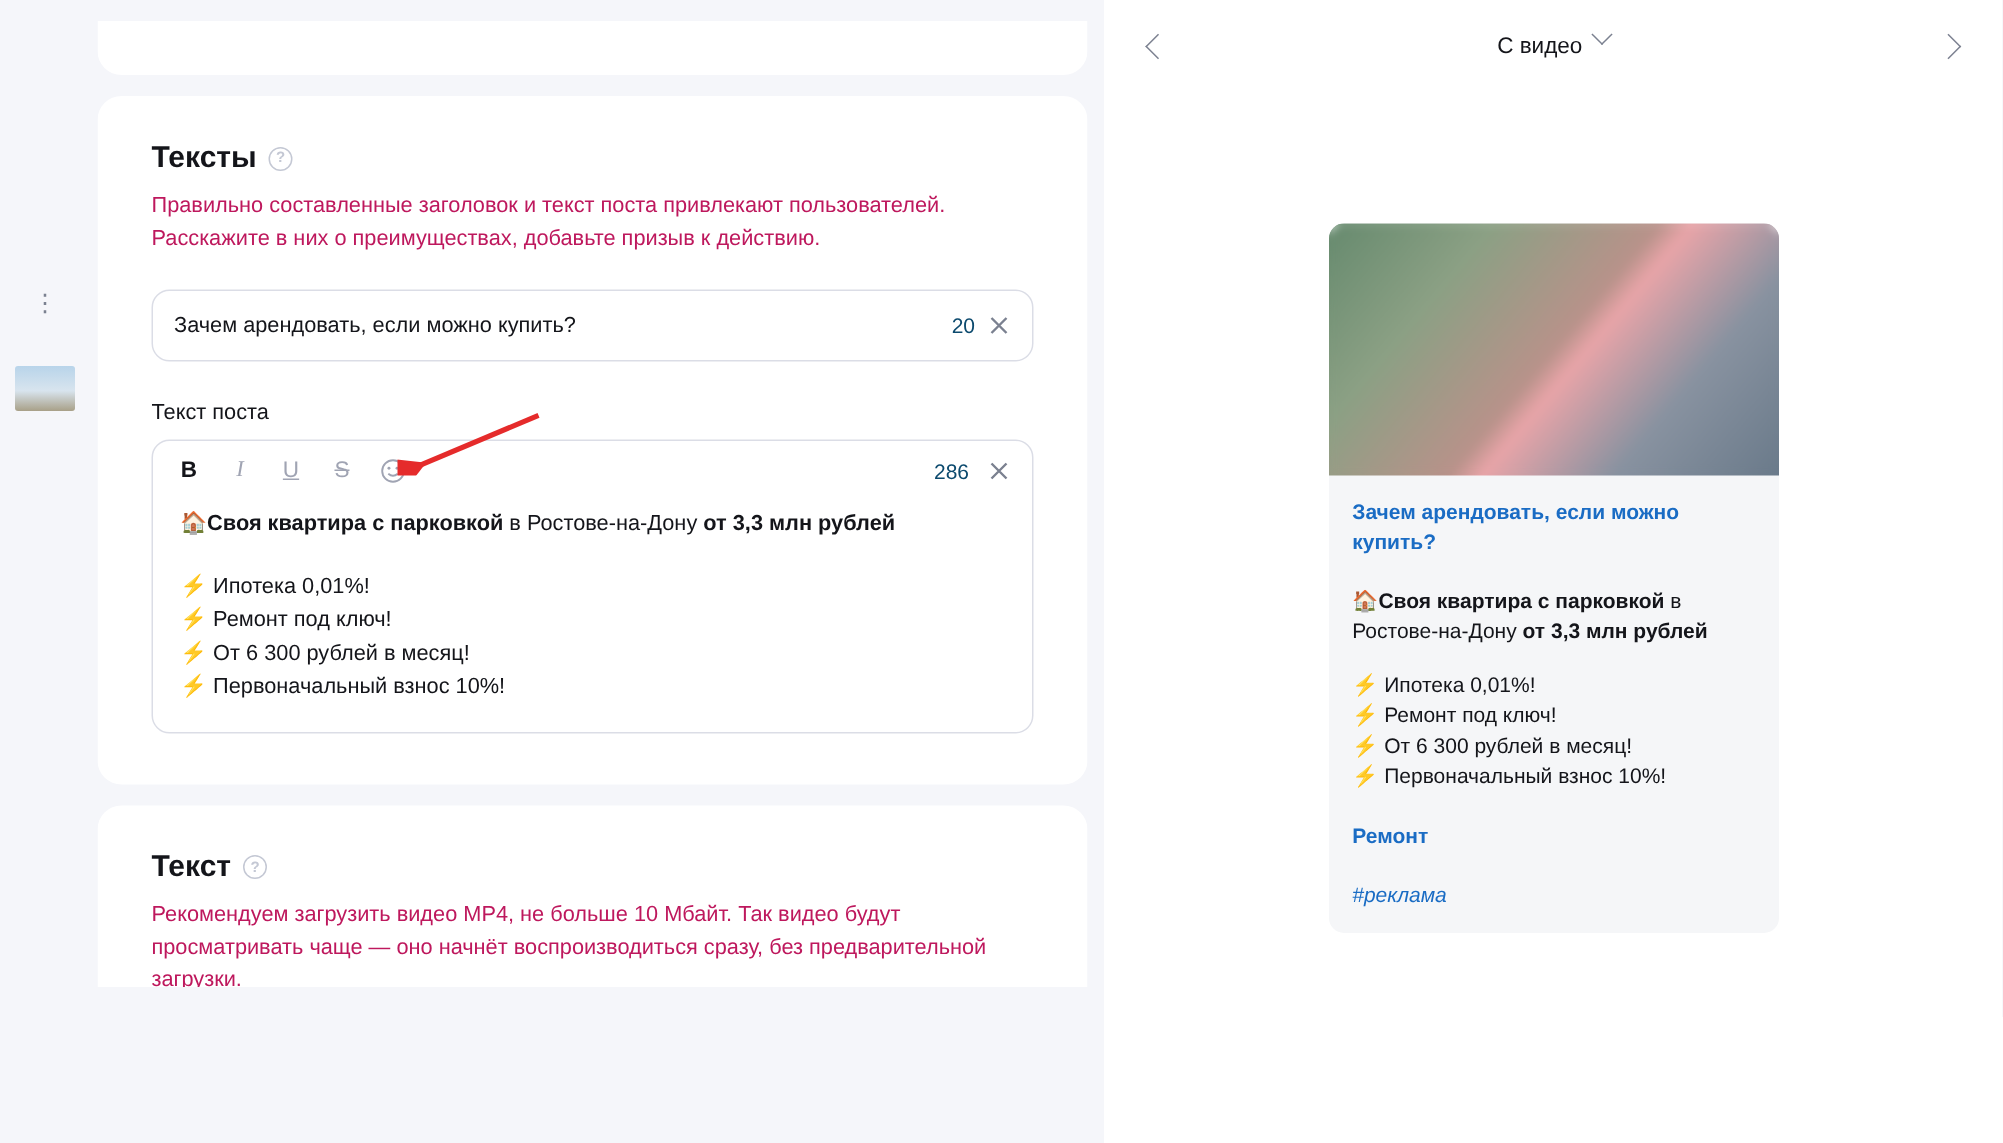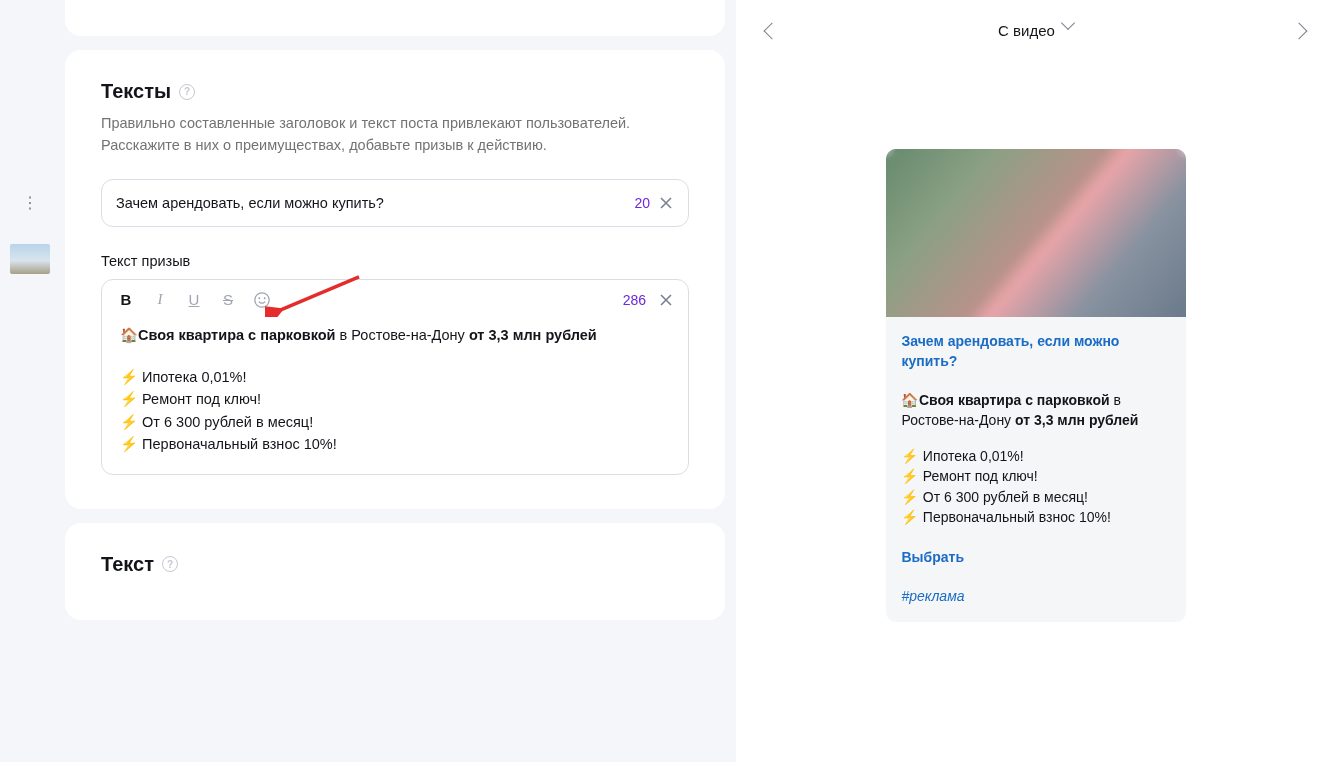--- a/index.html
+++ b/index.html
@@ -2,34 +2,34 @@
 <html><head>
 <meta charset="utf-8">
 <style>
 * { box-sizing: border-box; margin: 0; padding: 0; }
 body { font-family: -apple-system, BlinkMacSystemFont, "Segoe UI", Arial, sans-serif; background: #f5f6fa; width: 1335px; height: 762px; overflow: hidden; position: relative; }
 
 .left-rail { position: absolute; left: 0; top: 0; width: 60px; height: 762px; background: #f5f6fa; display: flex; flex-direction: column; align-items: center; padding-top: 190px; }
 .more-btn { width: 24px; height: 24px; display: flex; align-items: center; justify-content: center; color: #7b8190; cursor: pointer; margin-bottom: 30px; }
 .thumb { width: 40px; height: 30px; background: linear-gradient(180deg, #b8d4ea 0%, #d8e4ee 55%, #a8a088 100%); border-radius: 2px; }
 
-.main-col { position: absolute; left: 65px; top: 0; width: 660px; height: 644px; overflow: hidden; }
+.main-col { position: absolute; left: 65px; top: 14px; width: 660px; height: 644px; overflow: hidden; }
 
 .card { background: #fff; border-radius: 16px; margin-bottom: 14px; padding: 30px 36px 34px 36px; }
 .card-top-spacer { height: 36px; background: #fff; border-radius: 0 0 16px 16px; margin-bottom: 14px; }
 
 .section-title { font-size: 20px; font-weight: 600; color: #14151a; margin-bottom: 10px; display: flex; align-items: center; gap: 8px; }
 .help-icon { width: 16px; height: 16px; border: 1.3px solid #c4c8d4; border-radius: 50%; display: inline-flex; align-items: center; justify-content: center; font-size: 10px; color: #c4c8d4; }
-.section-desc { font-size: 14.5px; color: #737373; line-height: 1.5; margin-bottom: 22px; }
+.section-desc { font-size: 14.5px; color: #be185d; line-height: 1.5; margin-bottom: 22px; }
 
 .field-label { font-size: 14.5px; color: #14151a; margin-bottom: 10px; }
 
 .input-wrap { border: 1px solid #dbdde6; border-radius: 12px; display: flex; align-items: center; padding: 0 14px; height: 48px; margin-bottom: 26px; }
 .input-wrap input { border: none; outline: none; flex: 1; font-size: 14.5px; color: #14151a; font-family: inherit; }
-.char-count { color: #6d28d9; font-size: 14px; margin-right: 8px; }
+.char-count { color: #0c4a6e; font-size: 14px; margin-right: 8px; }
 .clear-x { width: 16px; height: 16px; color: #7b8190; cursor: pointer; }
 
 .editor-wrap { border: 1px solid #dbdde6; border-radius: 12px; }
 .editor-toolbar { display: flex; align-items: center; padding: 10px 14px 0 14px; }
 .tb-group { display: flex; gap: 14px; align-items: center; }
 .tb-btn { width: 20px; height: 20px; display: flex; align-items: center; justify-content: center; color: #a0a4b3; cursor: pointer; font-size: 15px; }
 .tb-btn.bold { font-weight: 700; color: #14151a; }
 .tb-btn.italic { font-style: italic; font-family: Georgia, serif; }
 .tb-btn.underline { text-decoration: underline; }
 .tb-btn.strike { text-decoration: line-through; }
@@ -80,21 +80,21 @@
     <div class="section-desc">Правильно составленные заголовок и текст поста привлекают пользователей. Расскажите в них о преимуществах, добавьте призыв к действию.</div>
 
     <div class="input-wrap">
       <input type="text" value="Зачем арендовать, если можно купить?" style="">
       <span class="char-count">20</span>
       <svg class="clear-x" viewBox="0 0 16 16">
           <path d="M3 3 L13 13 M13 3 L3 13" stroke="currentColor" stroke-width="1.6" fill="none"></path>
         </svg>
     </div>
 
-    <div class="field-label">Текст призыв</div>
+    <div class="field-label">Текст поста</div>
     <div class="editor-wrap">
       <div class="editor-toolbar">
         <div class="tb-group">
           <span class="tb-btn bold">B</span>
           <span class="tb-btn italic">I</span>
           <span class="tb-btn underline">U</span>
           <span class="tb-btn strike">S</span>
           <span class="tb-btn">
             <svg viewBox="0 0 20 20" width="18" height="18">
                 <circle cx="10" cy="10" r="8" stroke="#a0a4b3" stroke-width="1.4" fill="none"></circle>
@@ -120,20 +120,21 @@
 ⚡ Первоначальный взнос 10%!</p>
       </div>
     </div>
   </div>
 
   <div class="card">
     <div class="section-title">
       <span>Текст</span>
       <span class="help-icon">?</span>
     </div>
+    <div class="section-desc">Рекомендуем загрузить видео MP4, не больше 10 Мбайт. Так видео будут просматривать чаще — оно начнёт воспроизводиться сразу, без предварительной загрузки.</div>
   </div>
 </div>
 
 <svg class="arrow-annotation" viewBox="0 0 100 46">
   <defs>
       <marker id="ah" markerWidth="9" markerHeight="9" refX="2" refY="4.5" orient="auto">
         <path d="M8 0 L0 4.5 L8 9 Z" fill="#e52b2b"></path>
       </marker>
     </defs>
   <line x1="95" y1="5" x2="12" y2="40" stroke="#e52b2b" stroke-width="3.5" marker-end="url(#ah)"></line>
@@ -154,18 +155,18 @@
       <div class="preview-img"></div>
       <div class="preview-body">
         <div class="preview-heading">Зачем арендовать, если можно купить?</div>
         <div class="preview-text">
           <span>🏠</span><b>Своя квартира с парковкой</b><span> в Ростове-на-Дону </span><b>от 3,3 млн рублей</b>
         </div>
         <div class="preview-text" style="white-space:pre-line;">⚡ Ипотека 0,01%!
 ⚡ Ремонт под ключ!
 ⚡ От 6 300 рублей в месяц!
 ⚡ Первоначальный взнос 10%!</div>
-        <div class="preview-action">Выбрать</div>
+        <div class="preview-action">Ремонт</div>
         <div class="preview-meta">#реклама</div>
       </div>
     </div>
   </div>
 </div>
 
 </body></html>

